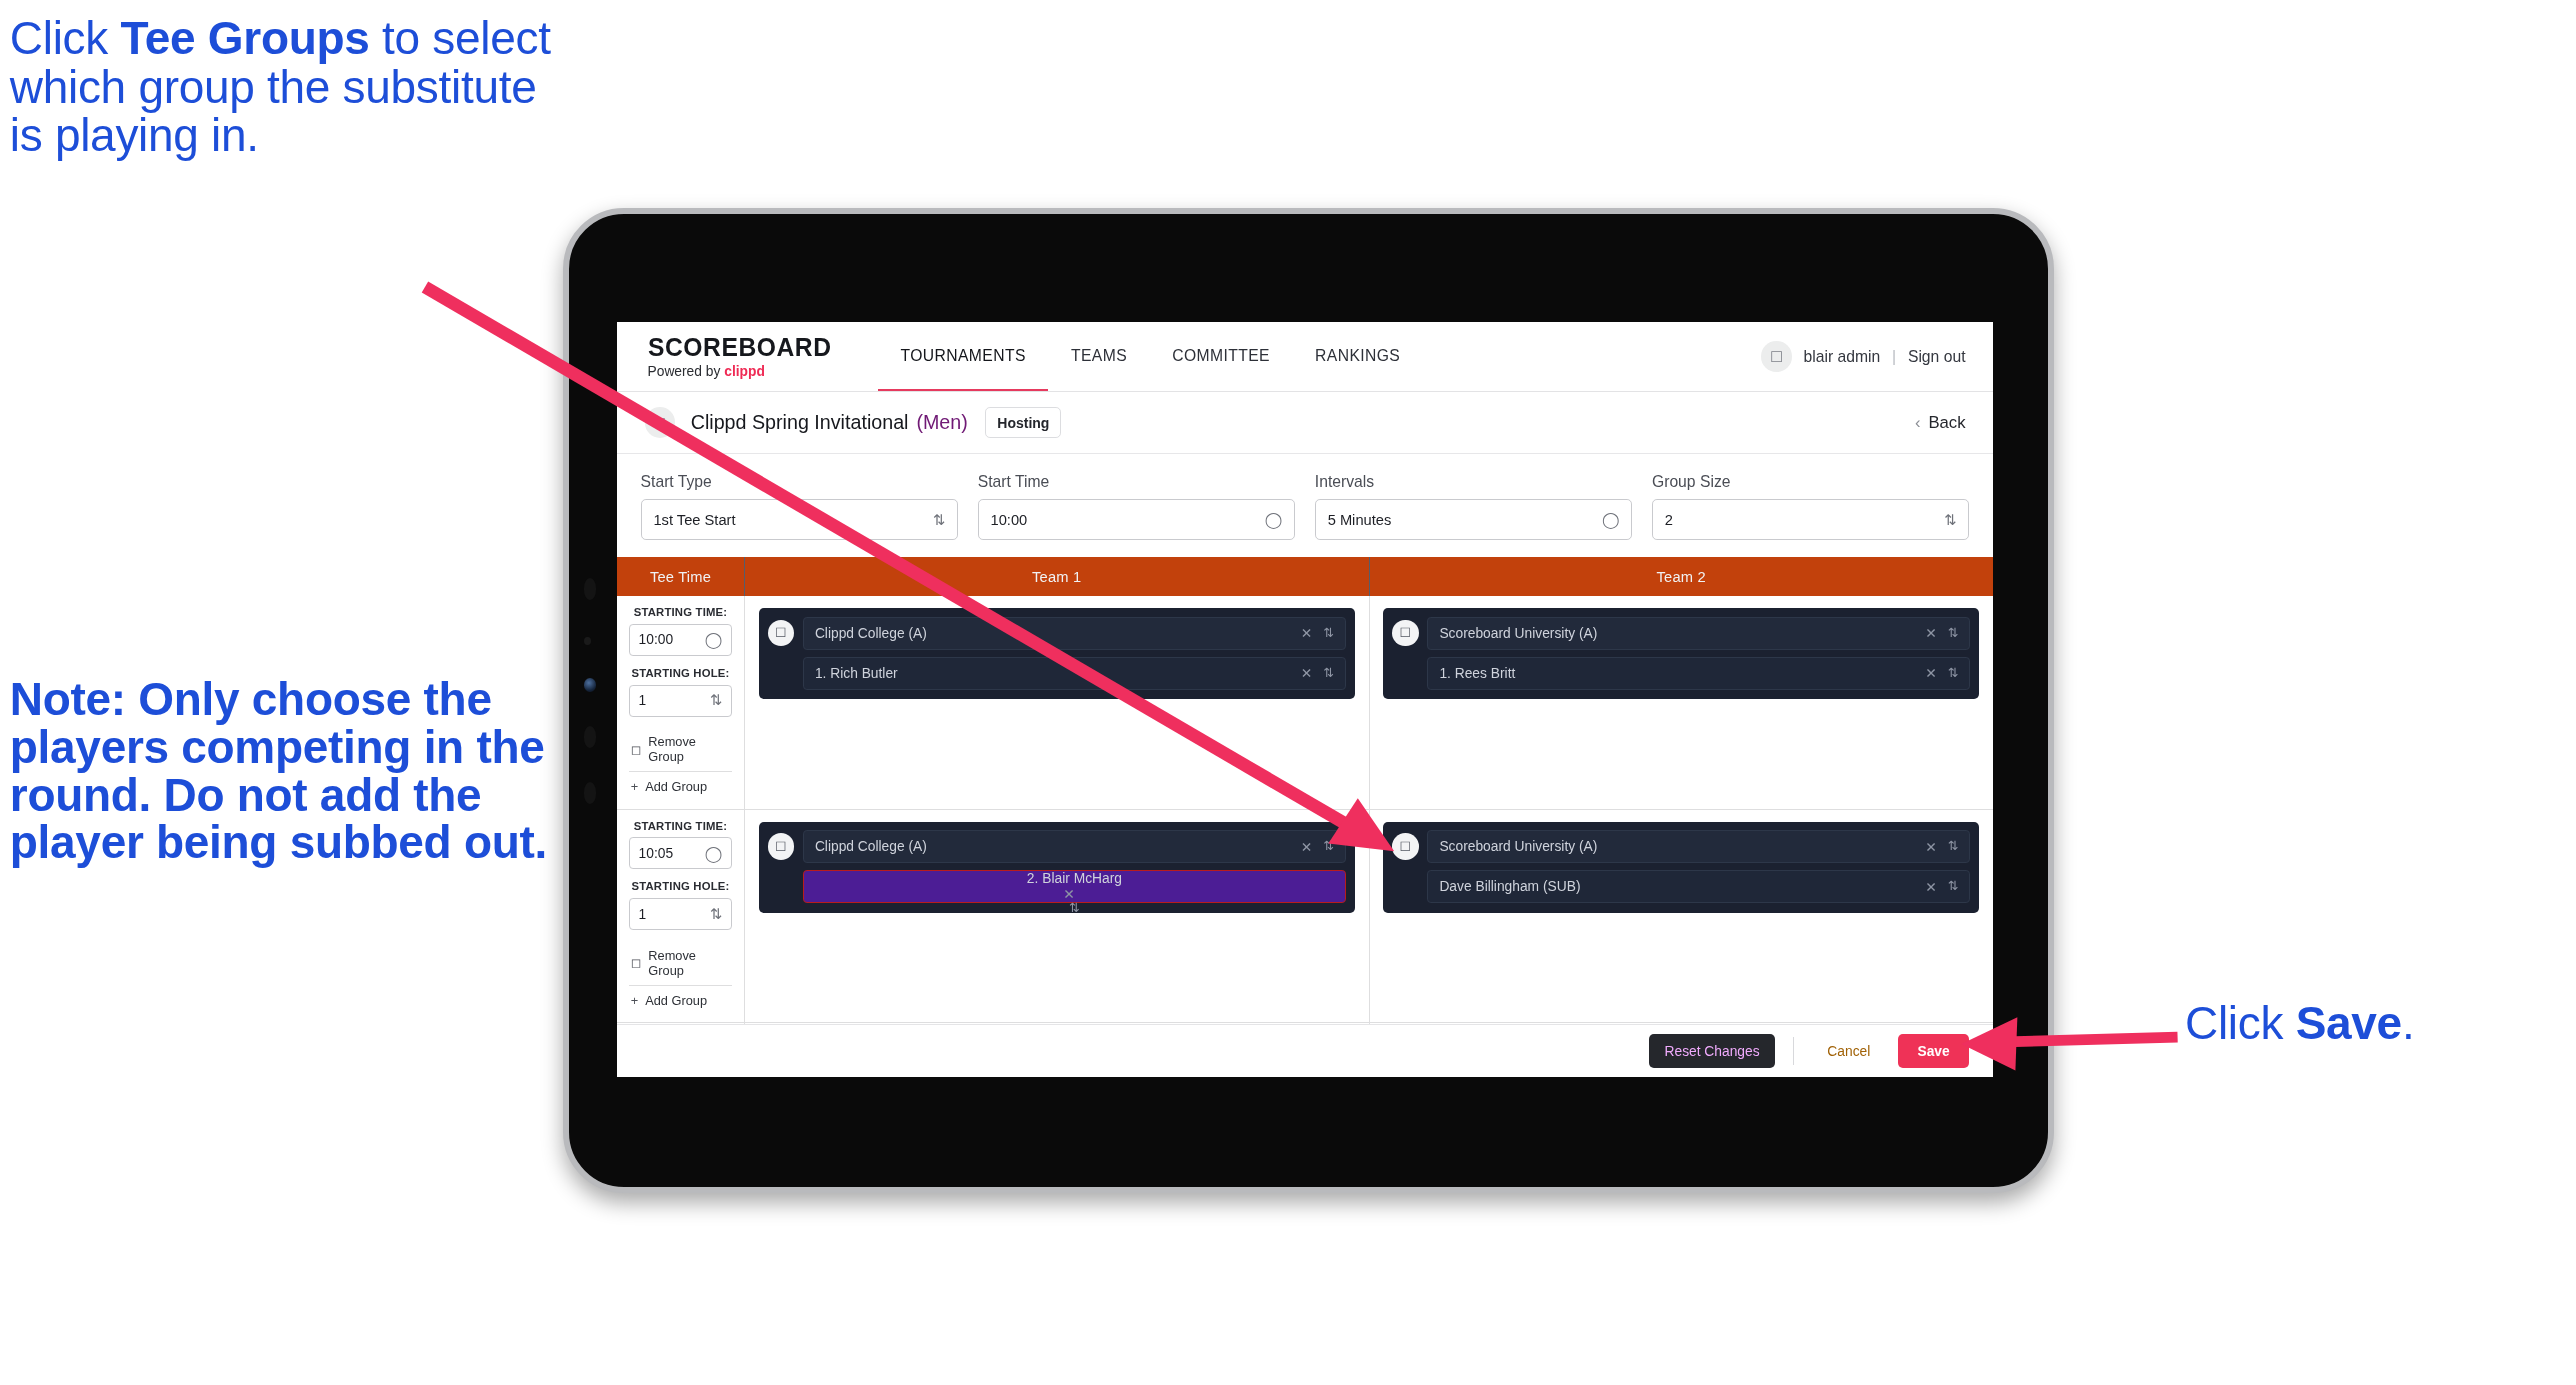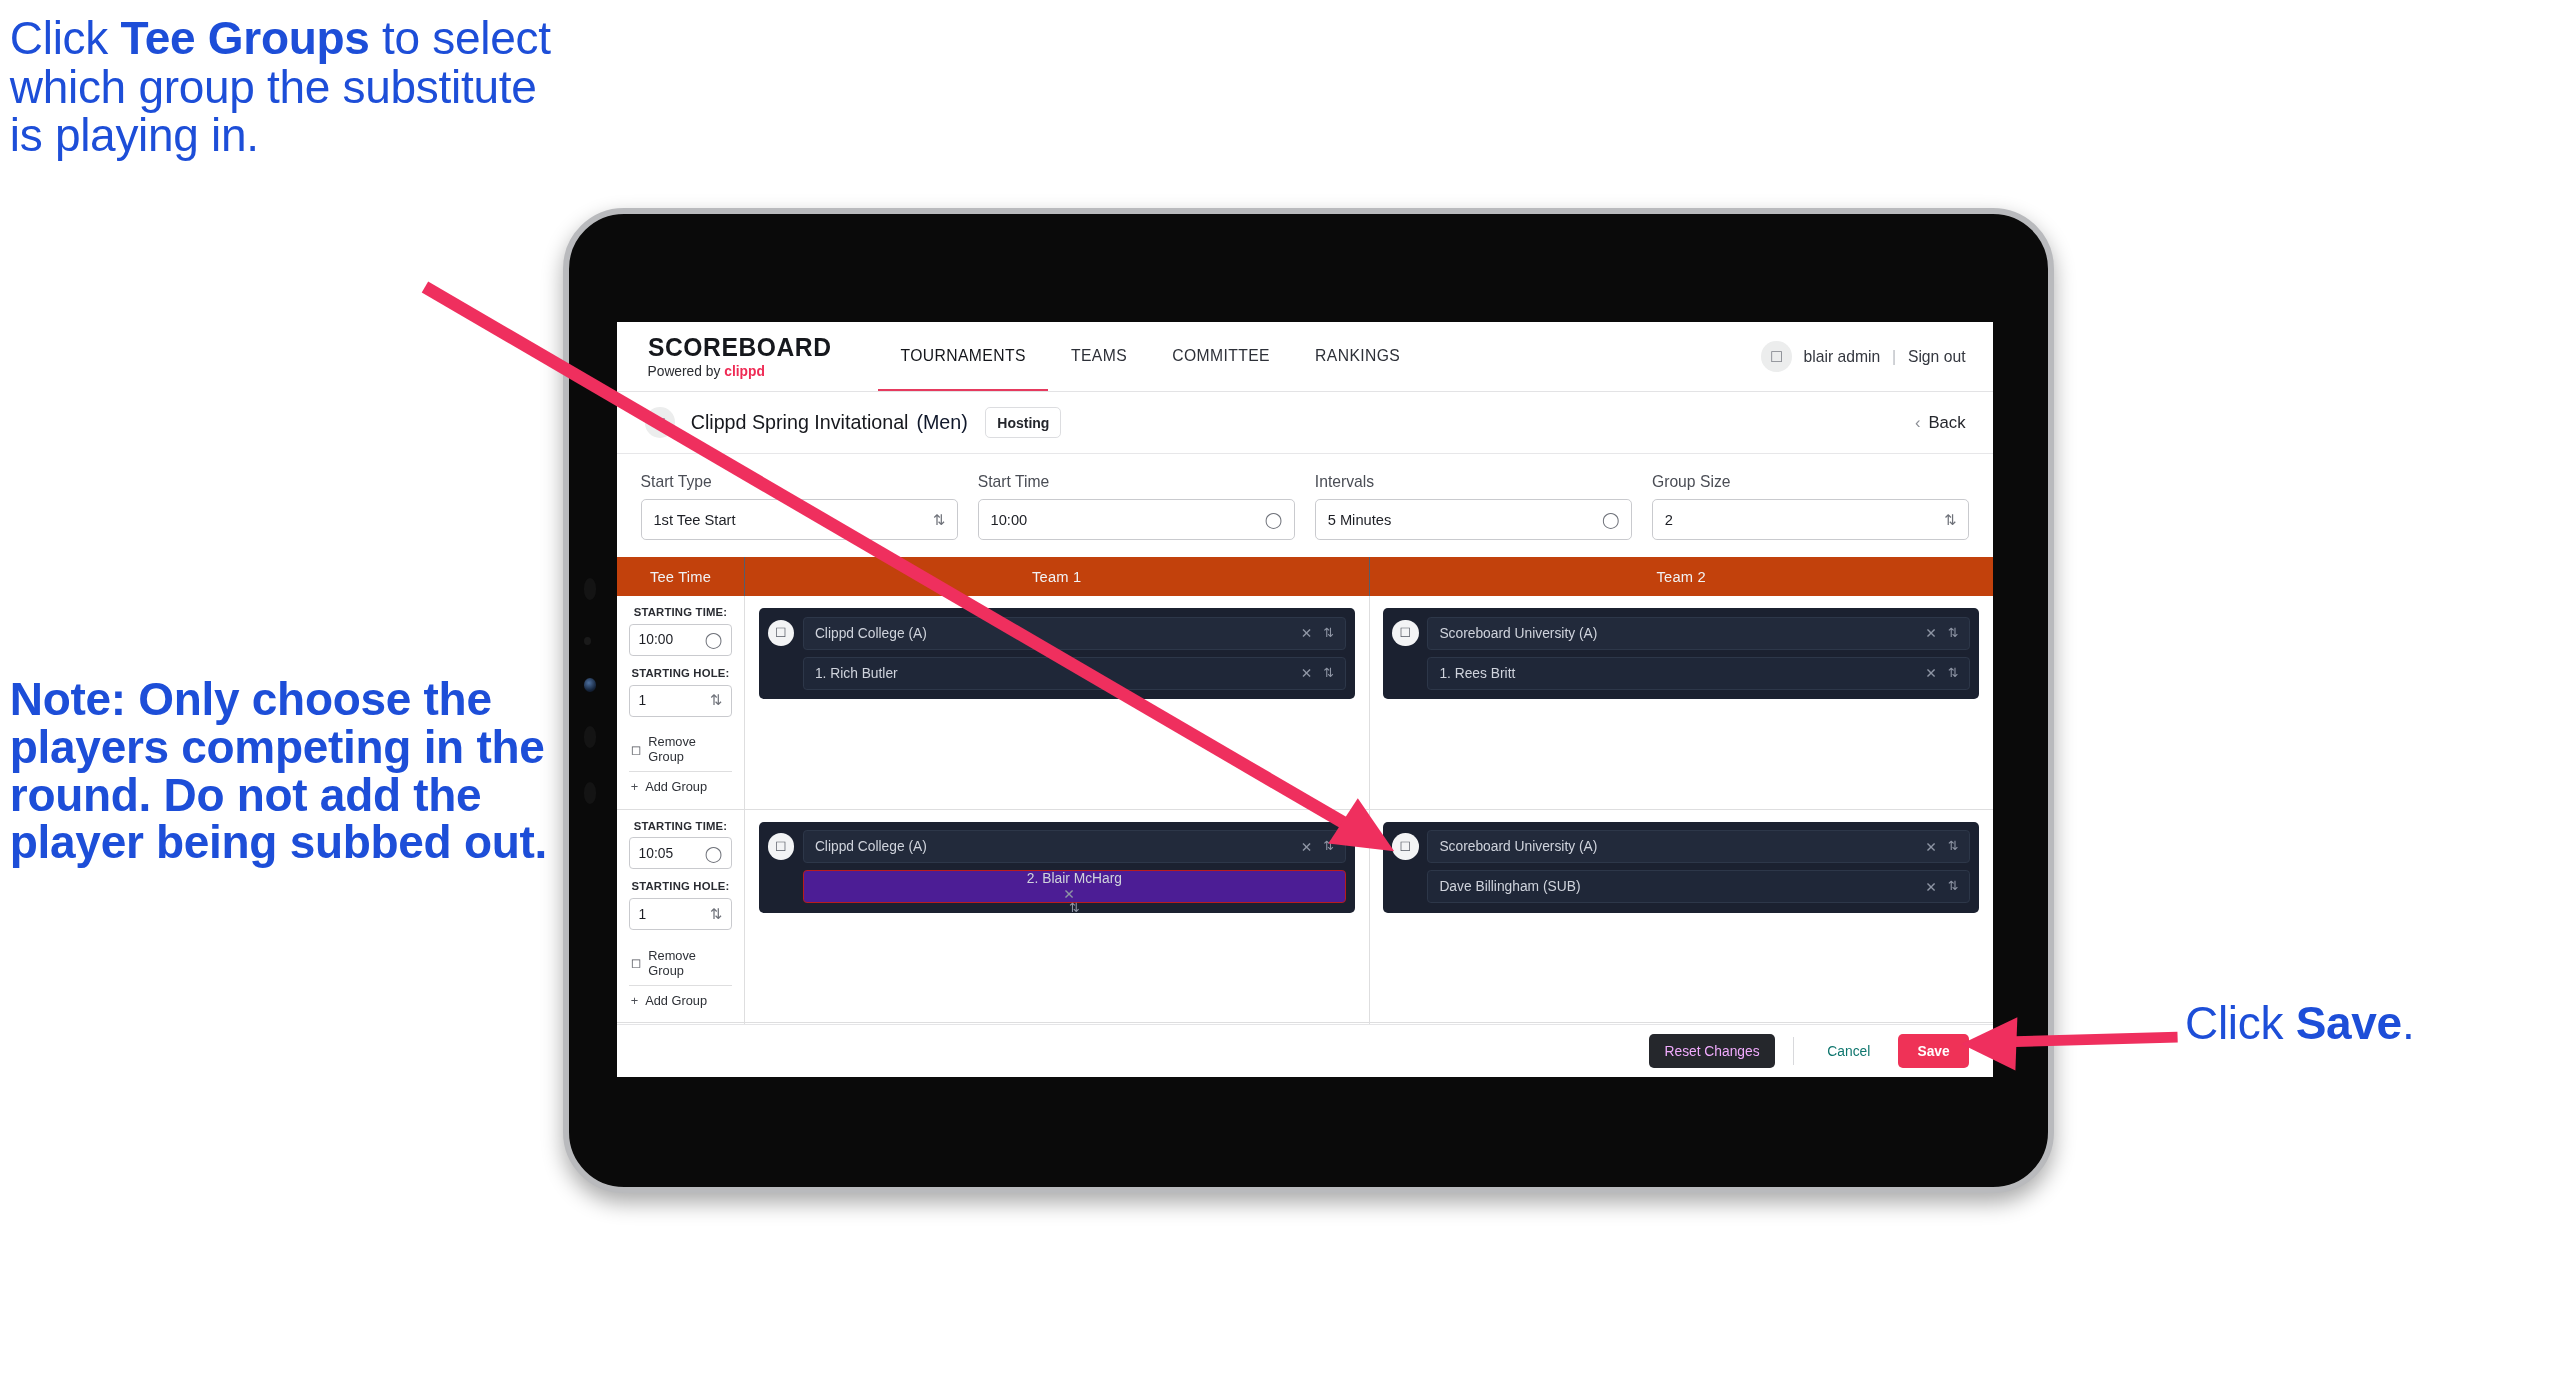--- a/index.html
+++ b/index.html
@@ -97,21 +97,21 @@
     display: flex; align-items: center;
     height: 62px; padding: 0 27.5px 0 27.5px;
     border-bottom: 1px solid #e7e7e9; background: #fff;
   }
   .crumb-icon {
     width: 30.5px; height: 30.5px; border-radius: 50%;
     background: #eceded; display: flex; align-items: center; justify-content: center;
     color: #83868e; font-size: 13.8px; margin-right: 15.7px;
   }
   .crumb-title { font-size: 19.7px; color: #16181d; }
-  .crumb-gender { font-size: 19.7px; color: #0f172a; margin-left: 7.9px; }
+  .crumb-gender { font-size: 19.7px; color: #701a75; margin-left: 7.9px; }
   .badge-hosting {
     margin-left: 17.7px; font-size: 14px; font-weight: 700; color: #24262c;
     border: 1px solid #dcdde0; border-radius: 4.9px; padding: 6.9px 10.8px; background: #fff;
   }
   .back-link {
     margin-left: auto; font-size: 16.7px; color: #25272d;
     display: flex; align-items: center; gap: 7.9px; cursor: pointer;
   }
   .back-chev { color: #8b8e95; font-size: 16.7px; }
 
@@ -201,21 +201,21 @@
     position: absolute; left: 0; bottom: 0; width: 100%;
     height: 53px; background: #fff; border-top: 1px solid #e5e5e7;
     display: flex; align-items: center; justify-content: flex-end;
     gap: 0; padding-right: 23.6px;
   }
   .btn-reset {
     background: #25272c; color: #f0abfc; font-size: 13.8px;
     border-radius: 4.9px; padding: 9.8px 15.7px; cursor: pointer;
   }
   .vdiv { width: 1px; height: 27.5px; background: #d8d9dc; margin: 0 17.7px; }
-  .btn-cancel { font-size: 13.8px; color: #0f766e; padding: 9.8px 15.7px; cursor: pointer; }
+  .btn-cancel { font-size: 13.8px; color: #a16207; padding: 9.8px 15.7px; cursor: pointer; }
   .btn-save {
     background: #ef3257; color: #fff; font-size: 13.8px; font-weight: 600;
     border-radius: 4.9px; padding: 9.8px 19.7px; margin-left: 11.8px; cursor: pointer;
   }
 </style>
 </head>
 <body>
 
 <div class="stage">
 

